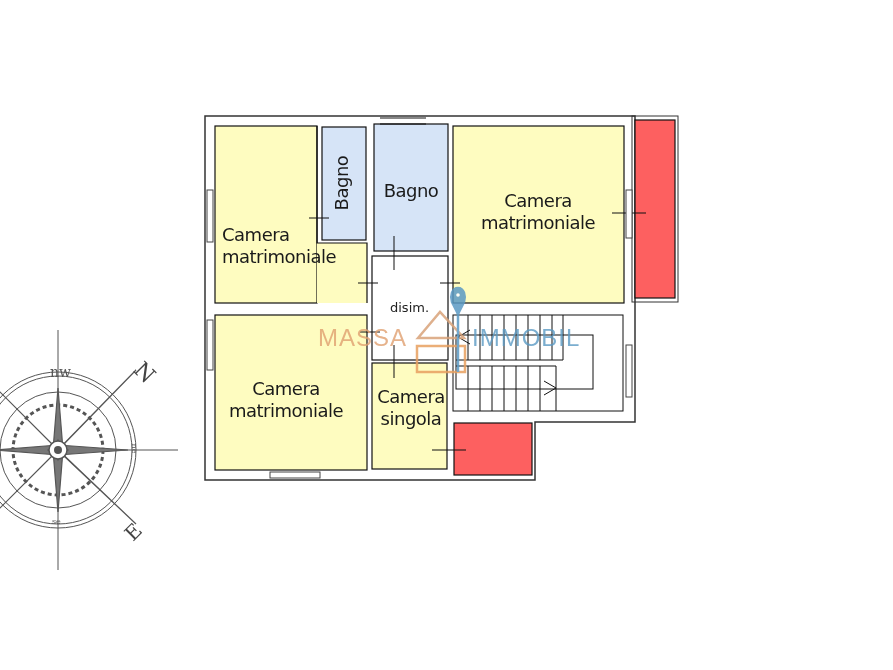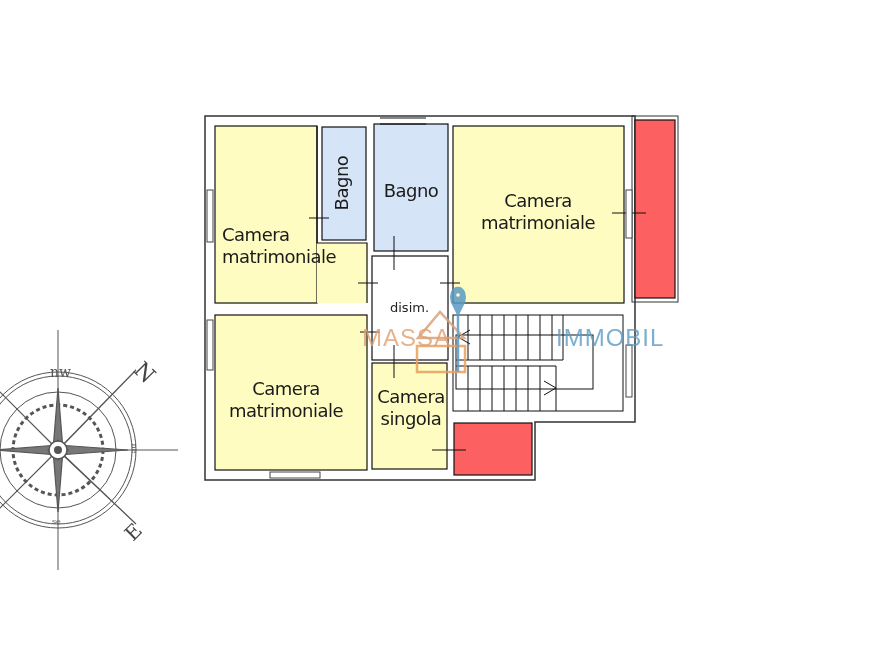--- a/index.html
+++ b/index.html
@@ -1,21 +1,21 @@
 <!DOCTYPE html>
 <html><head>
   <meta charset="utf-8">
   <style>
     html, body { margin: 0; padding: 0; background: #ffffff; }
     body { width: 893px; height: 670px; position: relative; overflow: hidden; font-family: "Liberation Sans", "DejaVu Sans", sans-serif; }
     .abs { position: absolute; box-sizing: border-box; }
     .room-label { position: absolute; text-align: center; color: #1a1a1a; font-size: 18px; line-height: 22px; font-family: "DejaVu Sans", sans-serif; letter-spacing: -0.5px; }
     .small-label { position: absolute; color: #222; font-size: 13px; font-family: "DejaVu Sans", sans-serif; }
     svg { position: absolute; left: 0; top: 0; }
-    .wm { position: absolute; font-family: "Liberation Sans", sans-serif; font-size: 24px; letter-spacing: 1px; margin-left: 44px; }
+    .wm { position: absolute; font-family: "Liberation Sans", sans-serif; font-size: 24px; letter-spacing: 1px; }
   </style>
 </head>
 <body>
 
 <svg width="893" height="670" viewBox="0 0 893 670">
 
   <g fill="none" stroke="#222" stroke-width="1.5">
     <path d="M205 116 L635 116 L635 422 L535 422 L535 480 L205 480 Z" fill="#ffffff" stroke="#333"></path>
   </g>
 
@@ -149,19 +149,19 @@
   <div>Camera</div>
   <div>matrimoniale</div>
 </div>
 
 <div class="room-label" style="left:374px; top:386px; width:74px;">
   <div>Camera</div>
   <div>singola</div>
 </div>
 
 <div class="wm" style="left:318px; top:324px; color:#e0a070; opacity:0.8;">MASSA</div>
-<div class="wm" style="left:512px; top:324px; color:#5b9ac4; opacity:0.8;text-align:center;">IMMOBIL</div>
+<div class="wm" style="left:472px; top:324px; color:#5b9ac4; opacity:0.8;text-align:center;">IMMOBIL</div>
 
 <div class="abs" style="left:135px; top:360px; font-family:'DejaVu Serif', serif; font-size:22px; color:#444; transform: rotate(45deg);">N</div>
 <div class="abs" style="left:126px; top:520px; font-family:'DejaVu Serif', serif; font-size:20px; color:#444; transform: rotate(-45deg);">E</div>
 <div class="abs" style="left:50px; top:364px; font-family:'DejaVu Serif', serif; font-size:14px; color:#555;">nw</div>
 <div class="abs" style="left:130px; top:444px; font-family:'DejaVu Serif', serif; font-size:8px; color:#555; transform: rotate(90deg);">ne</div>
 <div class="abs" style="left:52px; top:517px; font-family:'DejaVu Serif', serif; font-size:8px; color:#555;">se</div>
 
 </body></html>

